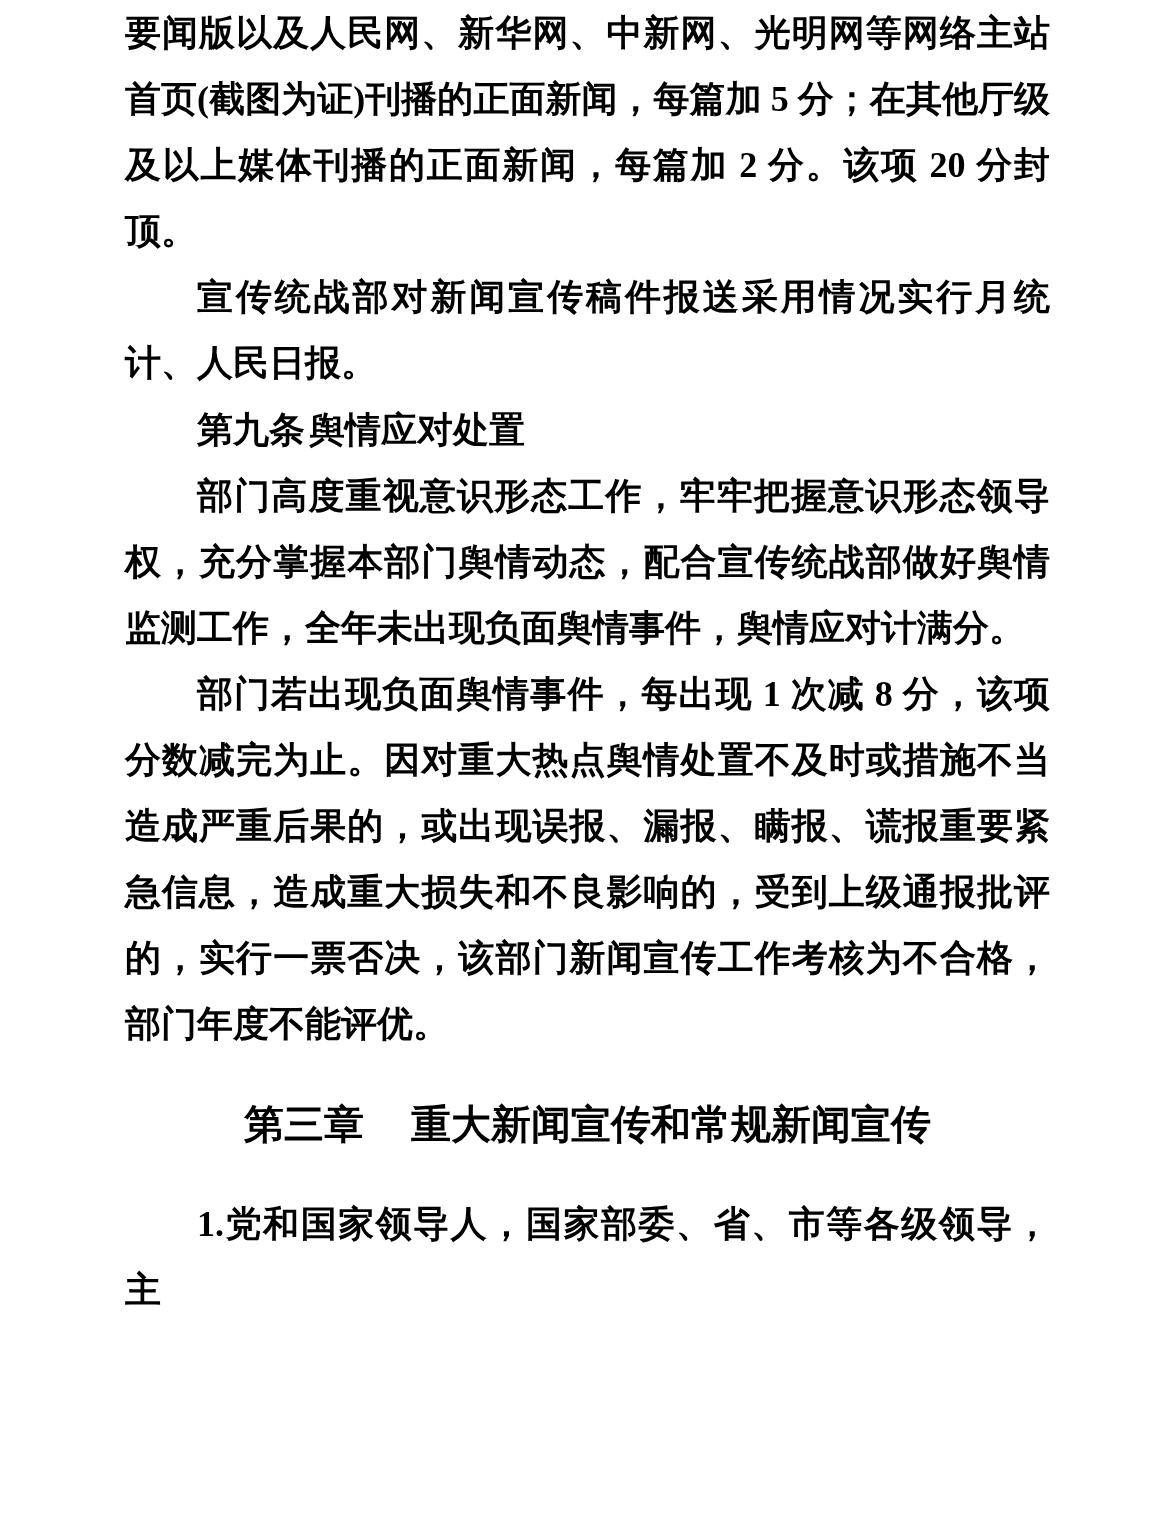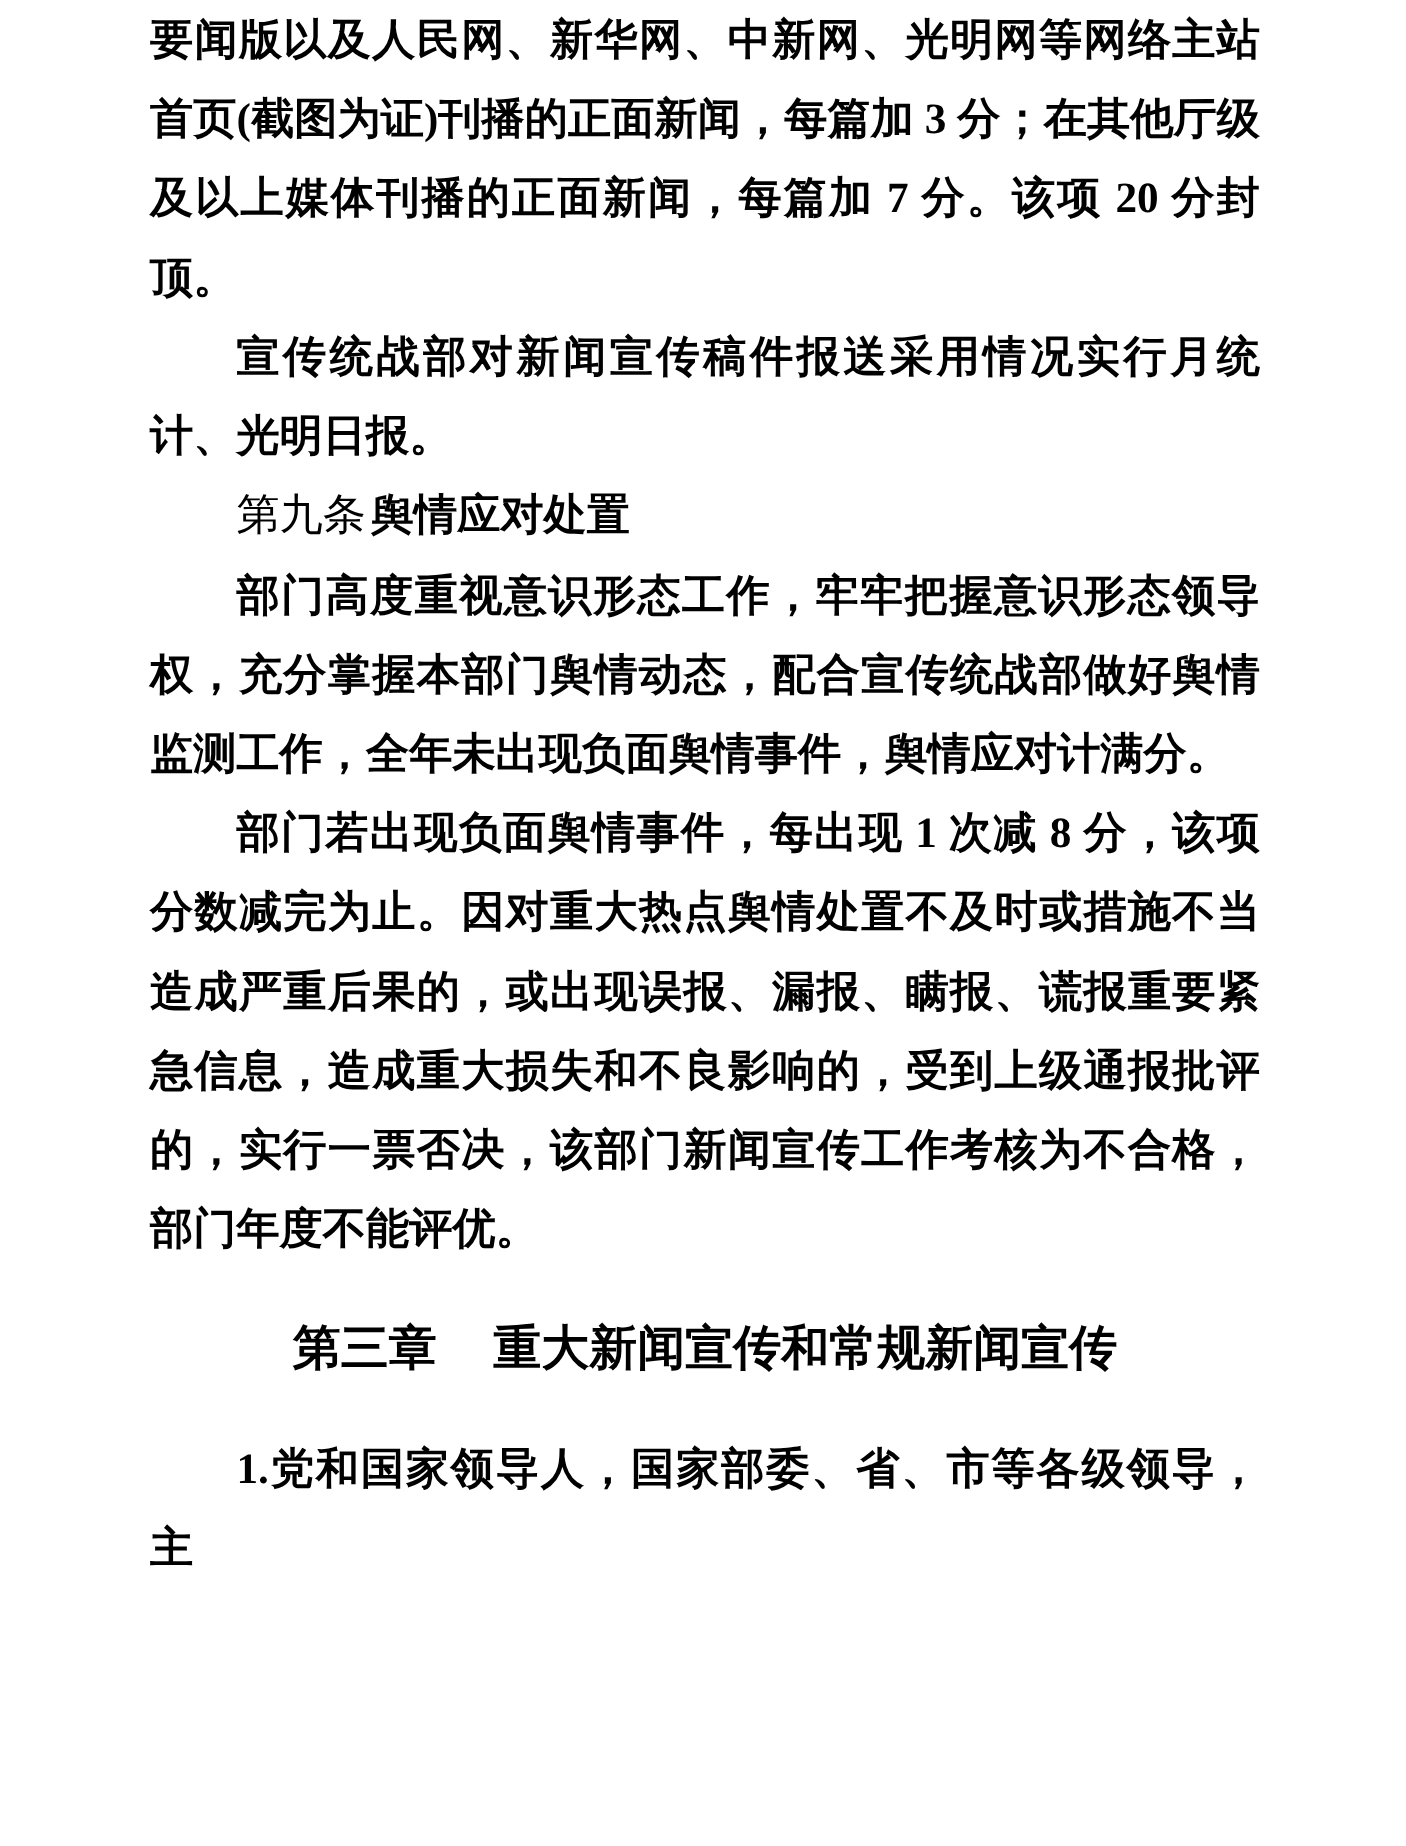--- a/index.html
+++ b/index.html
@@ -26,21 +26,21 @@
     margin: 0;
     text-align: justify;
     text-justify: inter-ideograph;
   }
   .indent {
     text-indent: 72px;
   }
   
   .kai {
     font-family: "DejaVu Serif", "Liberation Serif", serif;
-    font-weight: 400;
+    font-weight: 700;
   }
   
   .hei {
     font-family: "Liberation Sans", sans-serif;
     font-weight: 900;
   }
   .title-gap {
     margin-left: 4px;
   }
   .chapter-heading {
@@ -52,24 +52,24 @@
   }
   .chapter-gap {
     margin-left: 47px;
   }
 </style>
 </head>
 <body>
 
 <div class="page">
 
-  <p class="body">要闻版以及人民网、新华网、中新网、光明网等网络主站首页(截图为证)刊播的正面新闻，每篇加 3 分；在其他厅级及以上媒体刊播的正面新闻，每篇加 7 分。该项 20 分封顶。</p>
+  <p class="body">要闻版以及人民网、新华网、中新网、光明网等网络主站首页(截图为证)刊播的正面新闻，每篇加 5 分；在其他厅级及以上媒体刊播的正面新闻，每篇加 2 分。该项 20 分封顶。</p>
 
 
-  <p class="body indent">宣传统战部对新闻宣传稿件报送采用情况实行月统计、光明日报。</p>
+  <p class="body indent">宣传统战部对新闻宣传稿件报送采用情况实行月统计、人民日报。</p>
 
   <p class="article-heading indent"><span class="kai">第九条</span><span class="hei title-gap">舆情应对处置</span></p>
 
   <p class="body indent">部门高度重视意识形态工作，牢牢把握意识形态领导权，充分掌握本部门舆情动态，配合宣传统战部做好舆情监测工作，全年未出现负面舆情事件，舆情应对计满分。</p>
 
   <p class="body indent">部门若出现负面舆情事件，每出现 1 次减 8 分，该项分数减完为止。因对重大热点舆情处置不及时或措施不当造成严重后果的，或出现误报、漏报、瞒报、谎报重要紧急信息，造成重大损失和不良影响的，受到上级通报批评的，实行一票否决，该部门新闻宣传工作考核为不合格，部门年度不能评优。</p>
 
   <p class="chapter-heading"><span>第三章</span><span class="chapter-gap">重大新闻宣传和常规新闻宣传</span></p>
 
 

